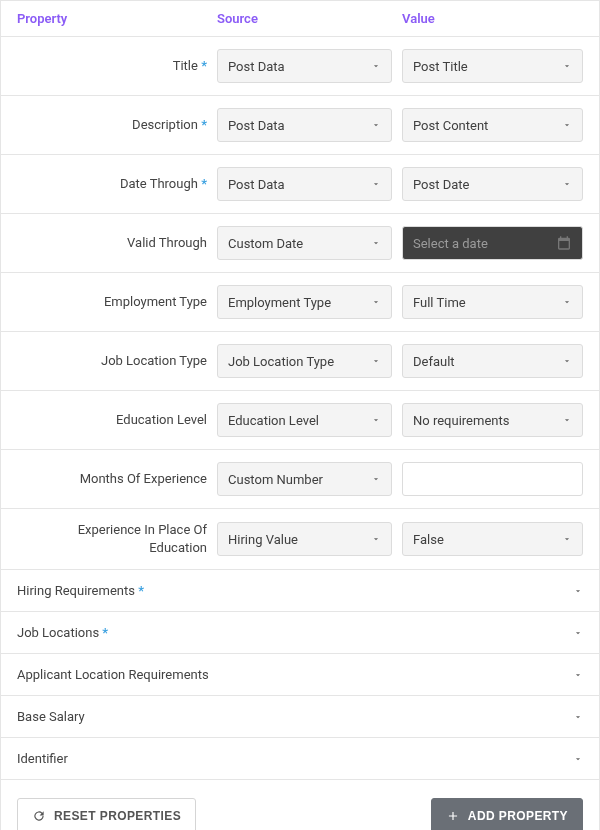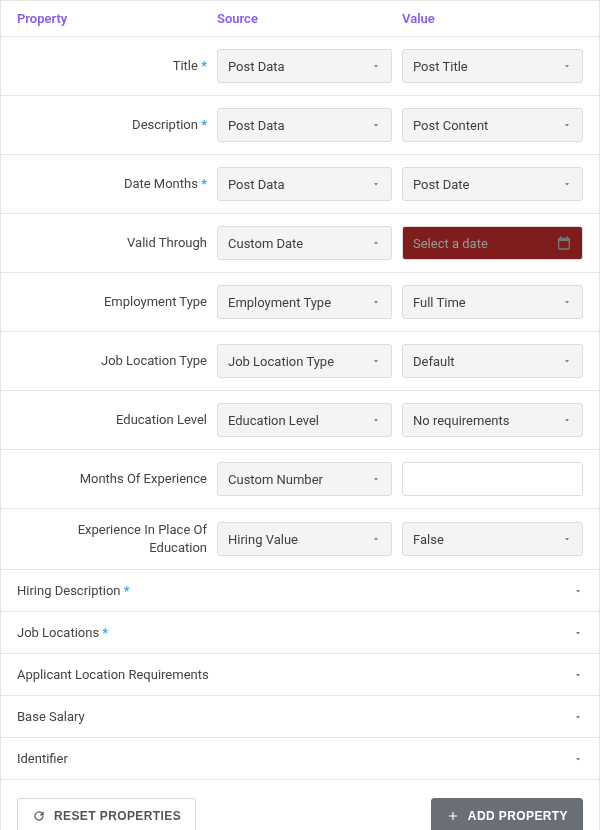--- a/index.html
+++ b/index.html
@@ -62,21 +62,21 @@
     justify-content: space-between;
     padding: 0 10px;
     color: #404040;
     cursor: pointer;
   }
   .textinput {
     background: #fff;
     cursor: text;
   }
   .dateinput {
-    background: #7f1d1d;
+    background: #404040;
     color: #9a9a9a;
   }
   .chev {
     width: 10px; height: 10px;
     display:inline-block;
   }
   .chev svg { display:block; }
   .cal-icon {
     width: 16px; height: 16px;
     display:inline-block;
@@ -179,21 +179,21 @@
             <span>Post Content</span>
             <span class="chev">
               <svg viewBox="0 0 24 24" width="10" height="10">
                 <path fill="#666" d="M7 10l5 5 5-5z"></path>
               </svg>
             </span>
           </div>
         </div>
       </div>
       <div class="row">
-        <div class="label"><span>Date Months</span> <span class="req">*</span></div>
+        <div class="label"><span>Date Through</span> <span class="req">*</span></div>
         <div class="source">
           <div class="select">
             <span>Post Data</span>
             <span class="chev">
               <svg viewBox="0 0 24 24" width="10" height="10">
                 <path fill="#666" d="M7 10l5 5 5-5z"></path>
               </svg>
             </span>
           </div>
         </div>
@@ -337,21 +337,21 @@
               <svg viewBox="0 0 24 24" width="10" height="10">
                 <path fill="#666" d="M7 10l5 5 5-5z"></path>
               </svg>
             </span>
           </div>
         </div>
       </div>
     </div>
   <div id="collapsed-container">
       <div class="collapse-row">
-        <div class="label"><span>Hiring Description</span> <span class="req">*</span></div>
+        <div class="label"><span>Hiring Requirements</span> <span class="req">*</span></div>
         <span class="chev">
           <svg viewBox="0 0 24 24" width="10" height="10">
             <path fill="#666" d="M7 10l5 5 5-5z"></path>
           </svg>
         </span>
       </div>
       <div class="collapse-row">
         <div class="label"><span>Job Locations</span> <span class="req">*</span></div>
         <span class="chev">
           <svg viewBox="0 0 24 24" width="10" height="10">

